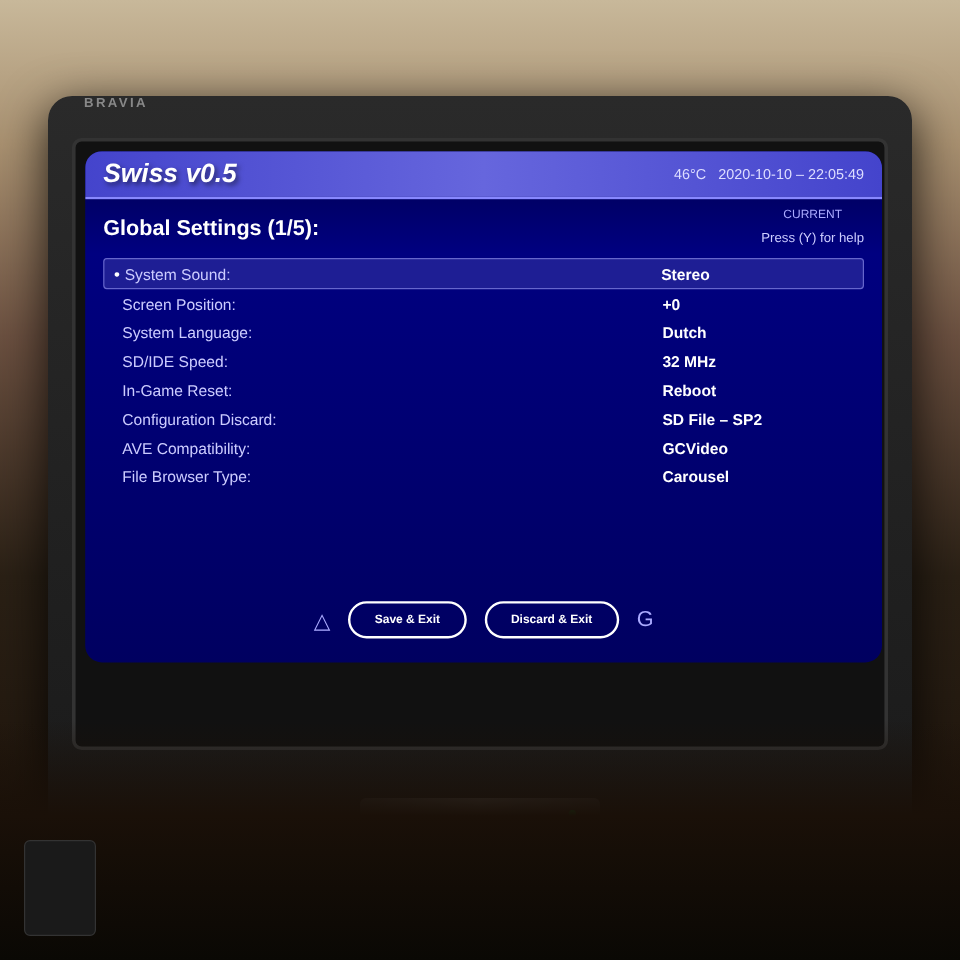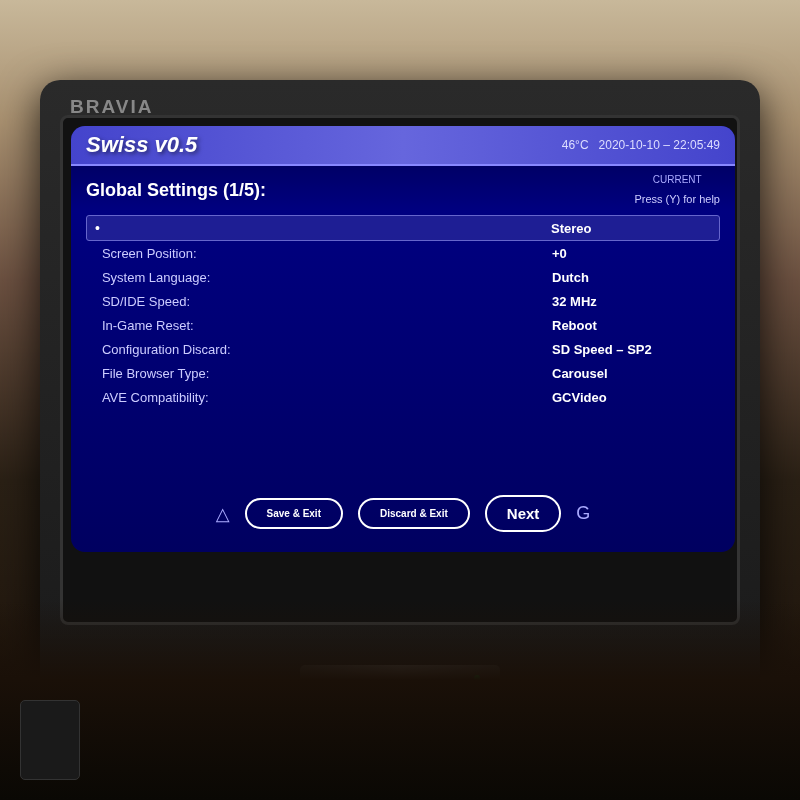--- a/index.html
+++ b/index.html
@@ -42,24 +42,24 @@
       left: 40px;
       width: 720px;
       height: 620px;
       background: linear-gradient(180deg, #2a2a2a 0%, #1a1a1a 100%);
       border-radius: 20px;
       box-shadow: 0 10px 40px rgba(0,0,0,0.8);
     }
 
     .tv-brand {
       position: absolute;
-      top: 16px;
+      top: 0;
       left: 30px;
       color: #888;
-      font-size: 19px;
+      font-size: 11px;
       font-weight: bold;
       letter-spacing: 2px;
     }
 
     
     .tv-screen-bezel {
       position: absolute;
       top: 35px;
       left: 20px;
       width: 680px;
@@ -290,20 +290,21 @@
           <div style="text-align:right;">
             <div class="current-label">CURRENT</div>
             <span class="help-text">Press (Y) for help</span>
           </div>
         </div>
 
         <div class="settings-list">
 
           <div class="setting-row active">
             <span class="bullet">•</span>
+            <span class="setting-label">System Sound:</span>
             <span class="setting-value">Stereo</span>
           </div>
 
           <div class="setting-row">
             <span class="bullet">&nbsp;</span>
             <span class="setting-label">Screen Position:</span>
             <span class="setting-value">+0</span>
           </div>
 
           <div class="setting-row">
@@ -321,42 +322,41 @@
 
           <div class="setting-row">
             <span class="bullet">&nbsp;</span>
             <span class="setting-label">In-Game Reset:</span>
             <span class="setting-value">Reboot</span>
           </div>
 
           <div class="setting-row">
             <span class="bullet">&nbsp;</span>
             <span class="setting-label">Configuration Discard:</span>
-            <span class="setting-value">SD Speed – SP2</span>
+            <span class="setting-value">SD File – SP2</span>
+          </div>
+
+          <div class="setting-row">
+            <span class="bullet">&nbsp;</span>
+            <span class="setting-label">AVE Compatibility:</span>
+            <span class="setting-value">GCVideo</span>
           </div>
 
           <div class="setting-row">
             <span class="bullet">&nbsp;</span>
             <span class="setting-label">File Browser Type:</span>
             <span class="setting-value">Carousel</span>
-          </div>
-
-          <div class="setting-row">
-            <span class="bullet">&nbsp;</span>
-            <span class="setting-label">AVE Compatibility:</span>
-            <span class="setting-value">GCVideo</span>
           </div>
         </div>
       </div>
 
       <div class="bottom-controls">
         <span class="triangle-icon">△</span>
         <button class="ctrl-button">Save &amp; Exit</button>
         <button class="ctrl-button">Discard &amp; Exit</button>
-        <button class="ctrl-button next-btn">Next</button>
         <span class="g-icon">G</span>
       </div>
 
     </div>
   </div>
 
   <div class="tv-stand">
     <div class="led-dot"></div>
   </div>
 

